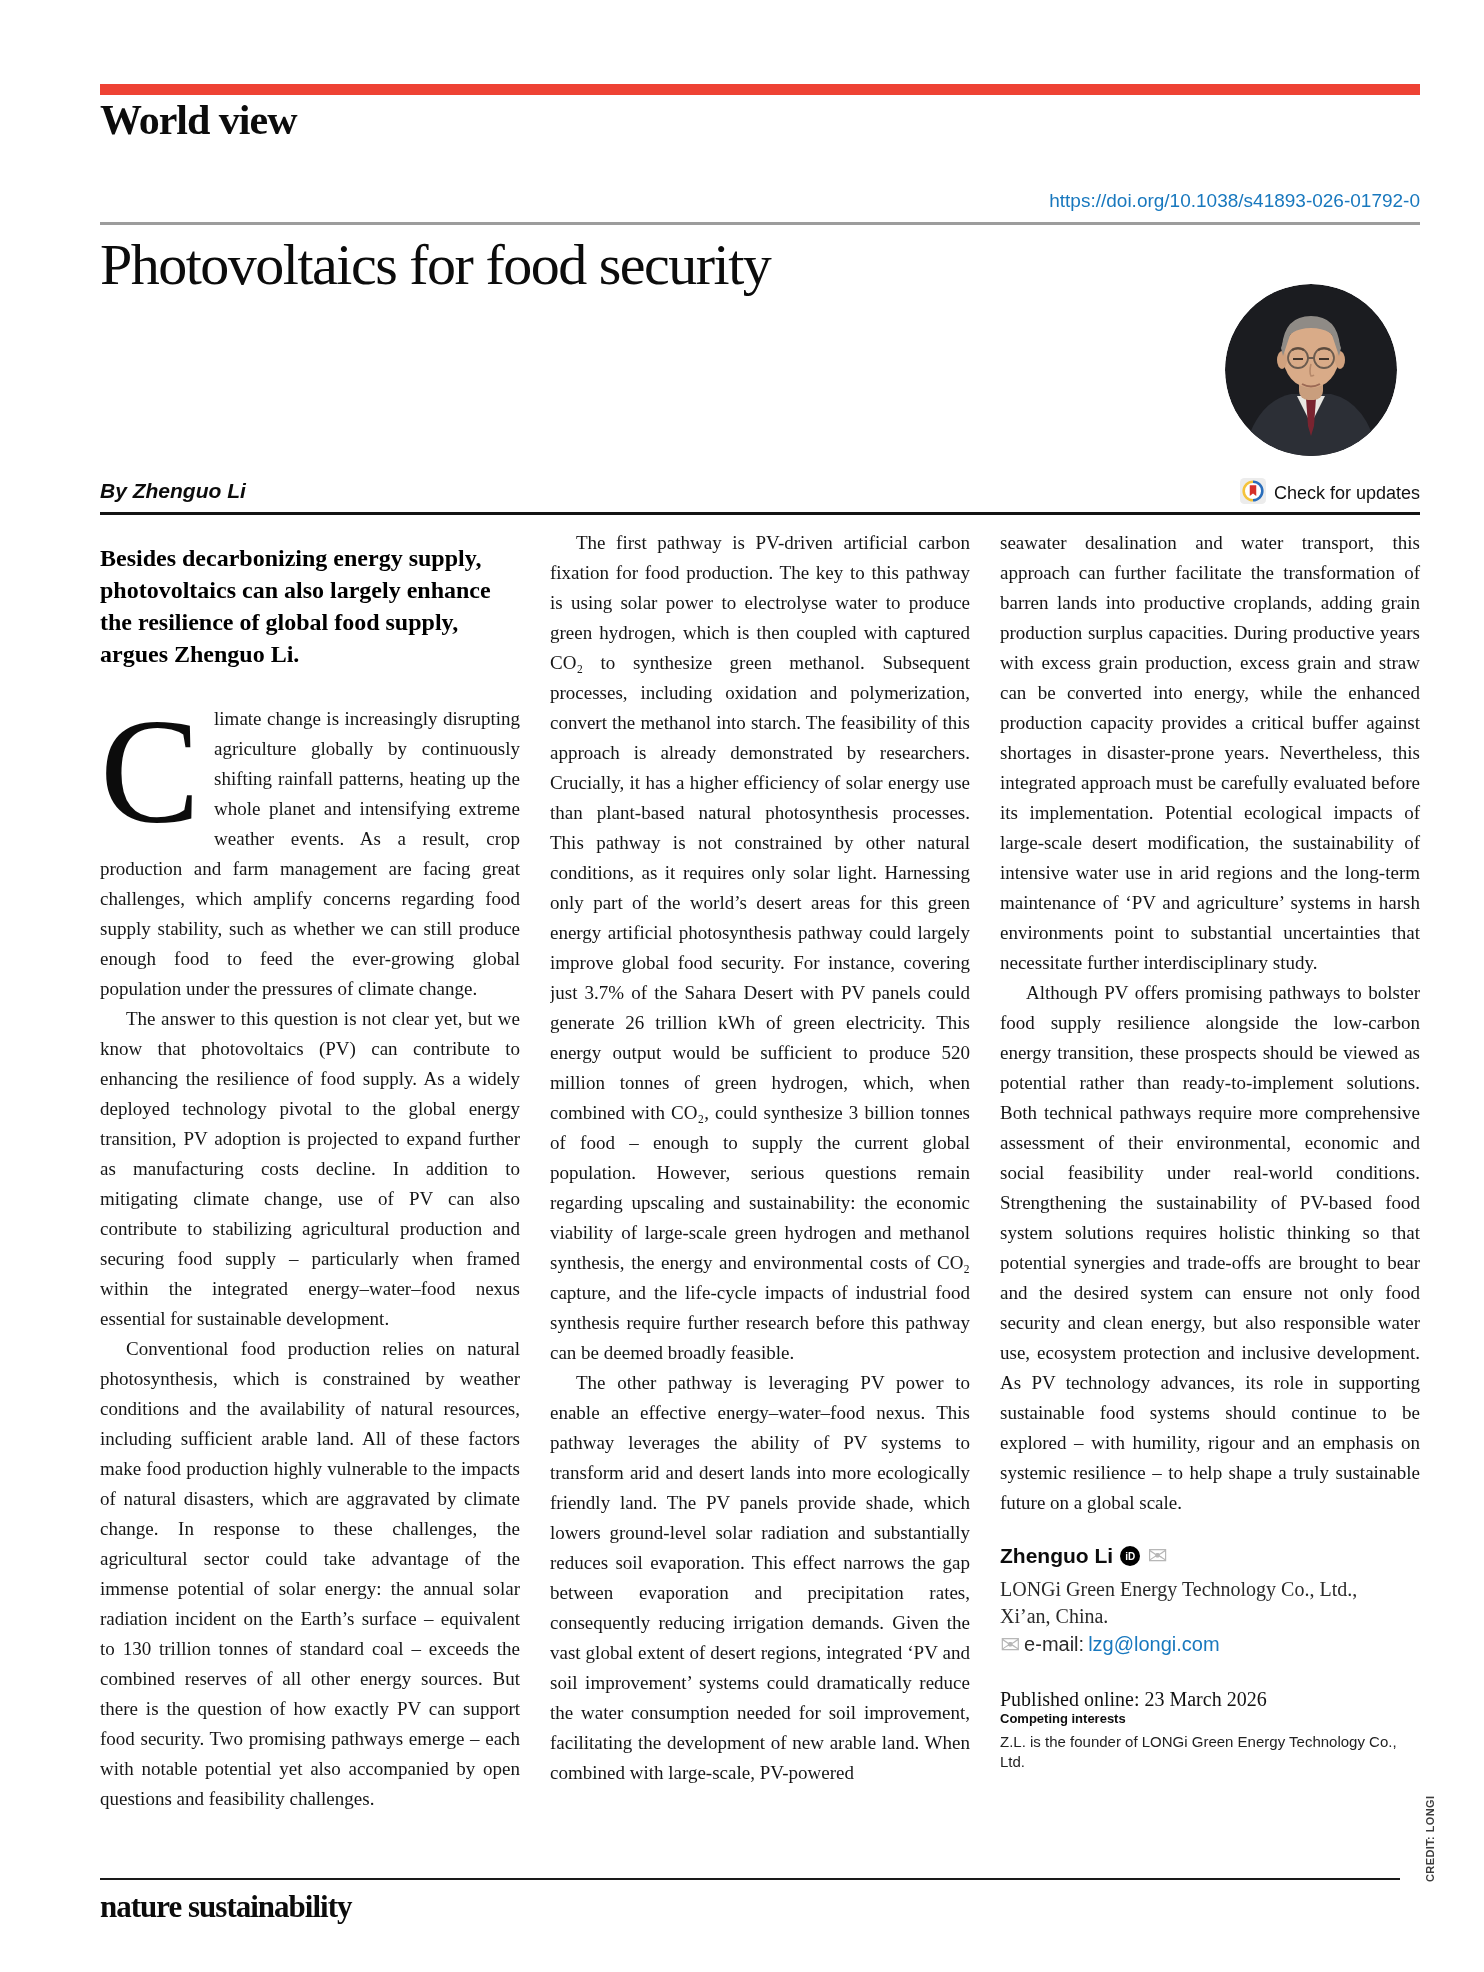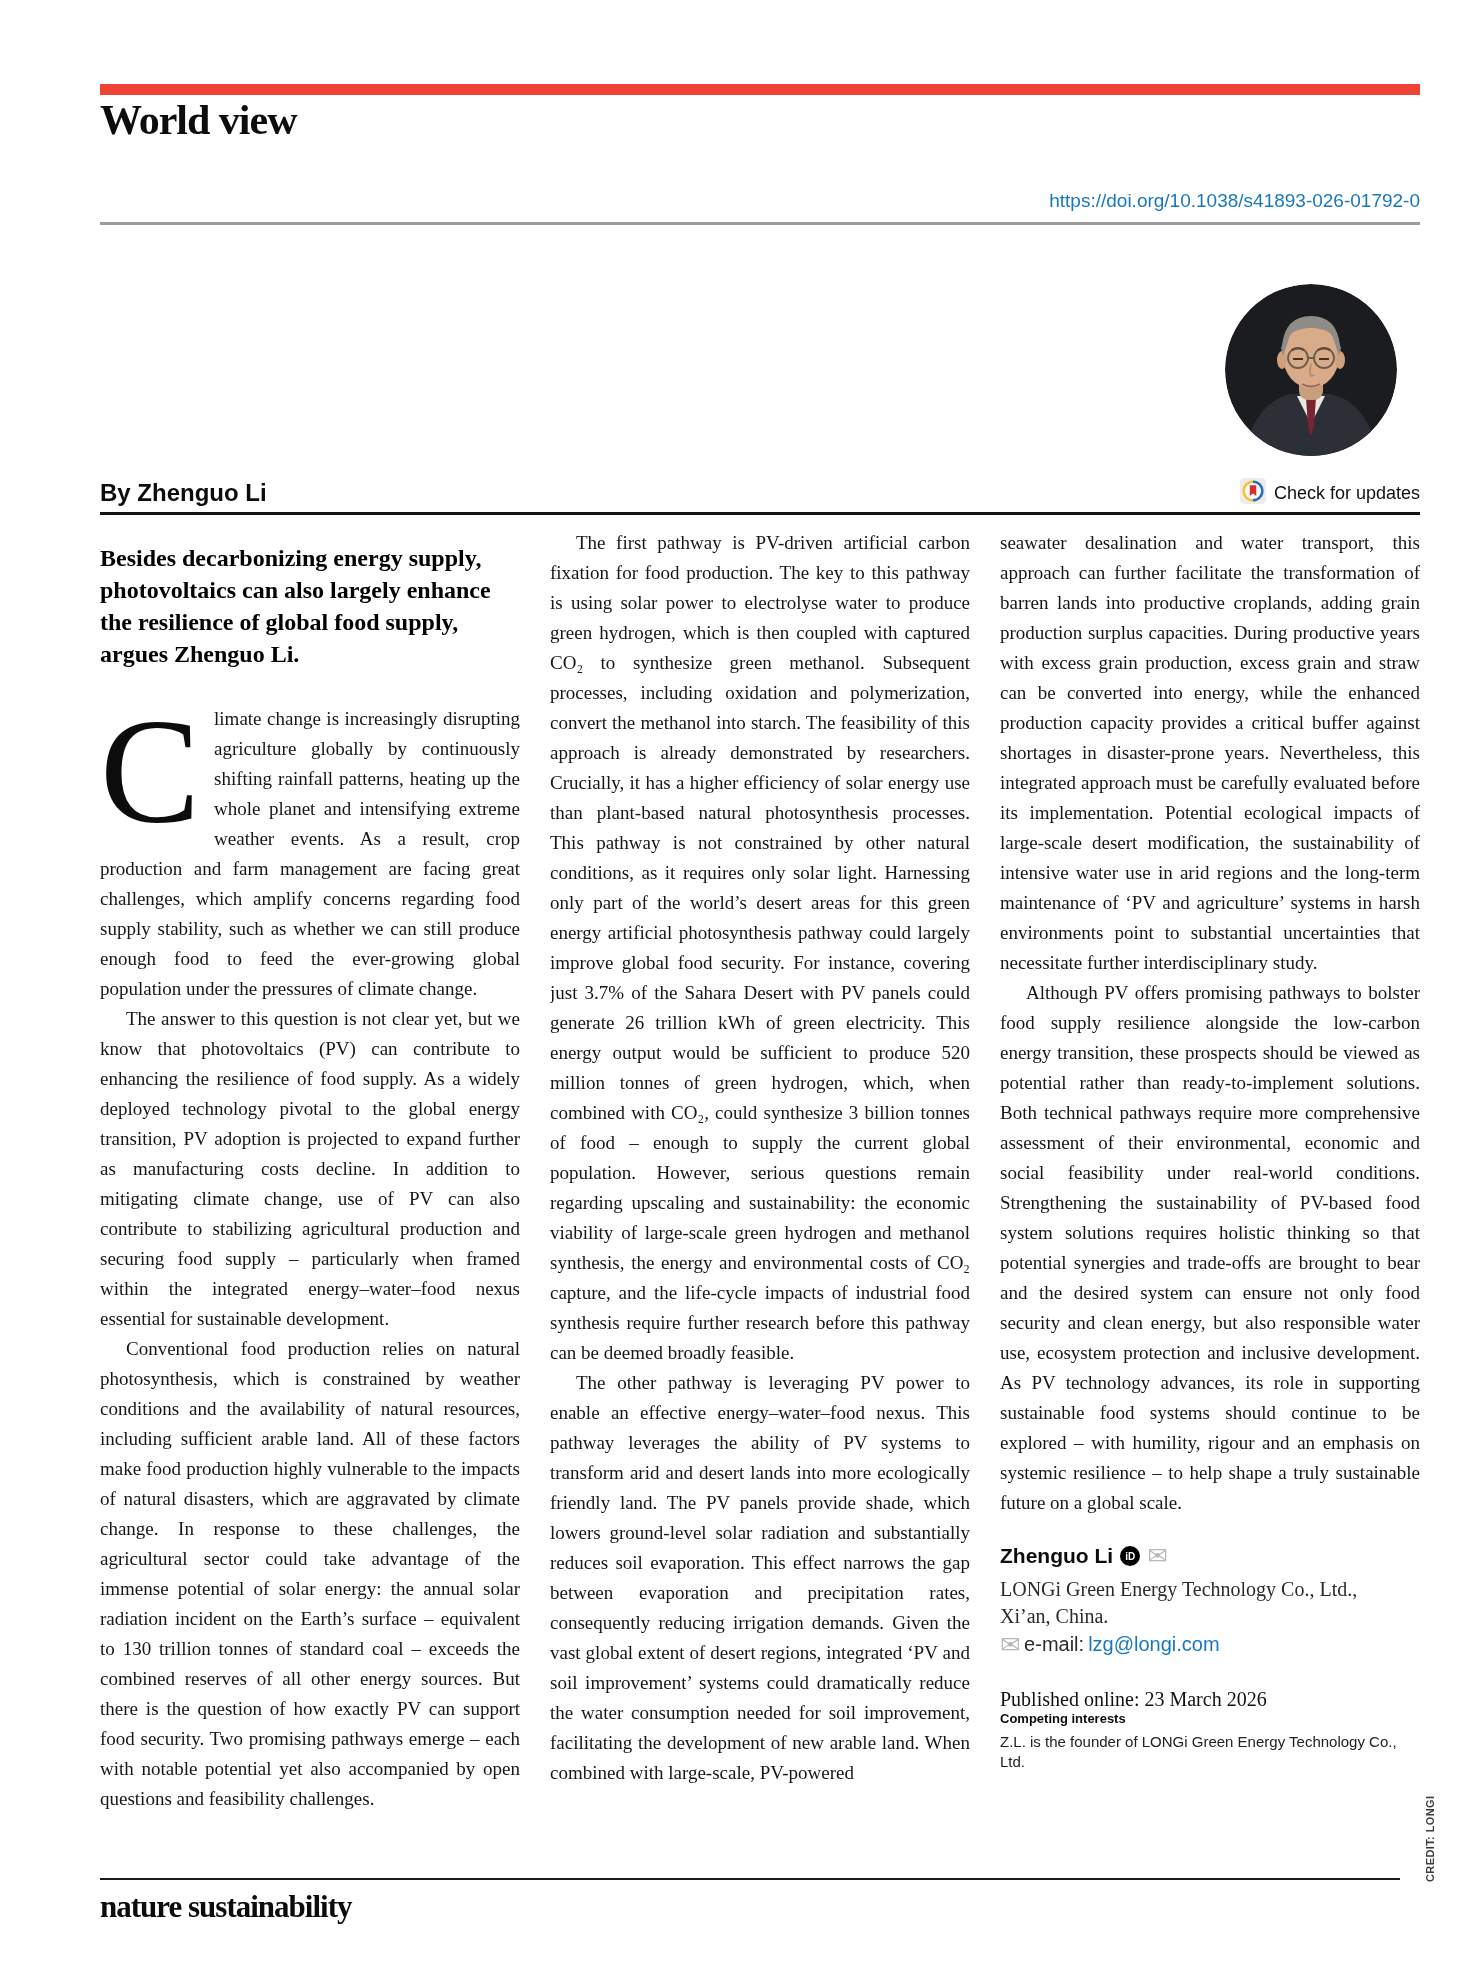--- a/index.html
+++ b/index.html
@@ -13,21 +13,21 @@
   .doi{top:190px;right:64px;font-family:"Liberation Sans","DejaVu Sans",sans-serif;
        font-size:19px;color:#1878be;text-decoration:none;}
   .rule-gray{left:100px;top:222px;width:1320px;height:3px;background:#9c9c9c;}
   .title{left:100px;top:231px;margin:0;font-size:58px;font-weight:500;letter-spacing:-1.5px;color:#0c0c0c;}
 
   
   .portrait{left:1225px;top:284px;width:172px;height:172px;border-radius:50%;overflow:hidden;}
 
   
   .byline{left:100px;top:479px;font-family:"Liberation Sans","DejaVu Sans",sans-serif;
-          font-size:24px;font-weight:700;color:#0c0c0c;}
+          font-size:21px;font-weight:700;color:#0c0c0c;font-style:italic;}
   .check-updates{top:478px;right:64px;display:flex;align-items:flex-end;gap:8px;cursor:pointer;
           font-family:"Liberation Sans","DejaVu Sans",sans-serif;font-size:18px;color:#111;}
   .rule-black{left:100px;top:512px;width:1320px;height:3px;background:#141414;}
 
   
   .col{position:absolute;top:528px;width:420px;}
   .col1{left:100px;height:1350px;overflow:hidden;}
   .col2{left:550px;height:1350px;overflow:hidden;}
   .col3{left:1000px;}
   .standfirst{margin:14px 0 34px 0;font-size:24px;line-height:32px;font-weight:700;color:#000;}
@@ -58,20 +58,21 @@
 </style>
 </head>
 <body>
 
 <div class="page">
 
   <div class="abs red-bar"></div>
   <h1 class="abs kicker">World view</h1>
   <a class="abs doi">https://doi.org/10.1038/s41893-026-01792-0</a>
   <div class="abs rule-gray"></div>
+  <h2 class="abs title">Photovoltaics for food security</h2>
 
   <div class="abs portrait">
     <svg width="172" height="172" viewBox="0 0 172 172">
       <circle cx="86" cy="86" r="86" fill="#1b1c20"></circle>
       <path d="M18 172 Q30 118 66 110 L106 110 Q142 118 154 172 Z" fill="#2c2f36"></path>
       <path d="M72 112 L86 140 L100 112 Z" fill="#e9e7e2"></path>
       <path d="M81 114 L91 114 L89 142 L86 152 L83 142 Z" fill="#7a2430"></path>
       <rect x="74" y="92" width="24" height="24" rx="9" fill="#c99e7d"></rect>
       <ellipse cx="86" cy="72" rx="28" ry="32" fill="#d9ab88"></ellipse>
       <ellipse cx="57" cy="76" rx="5" ry="9" fill="#d0a17e"></ellipse>

